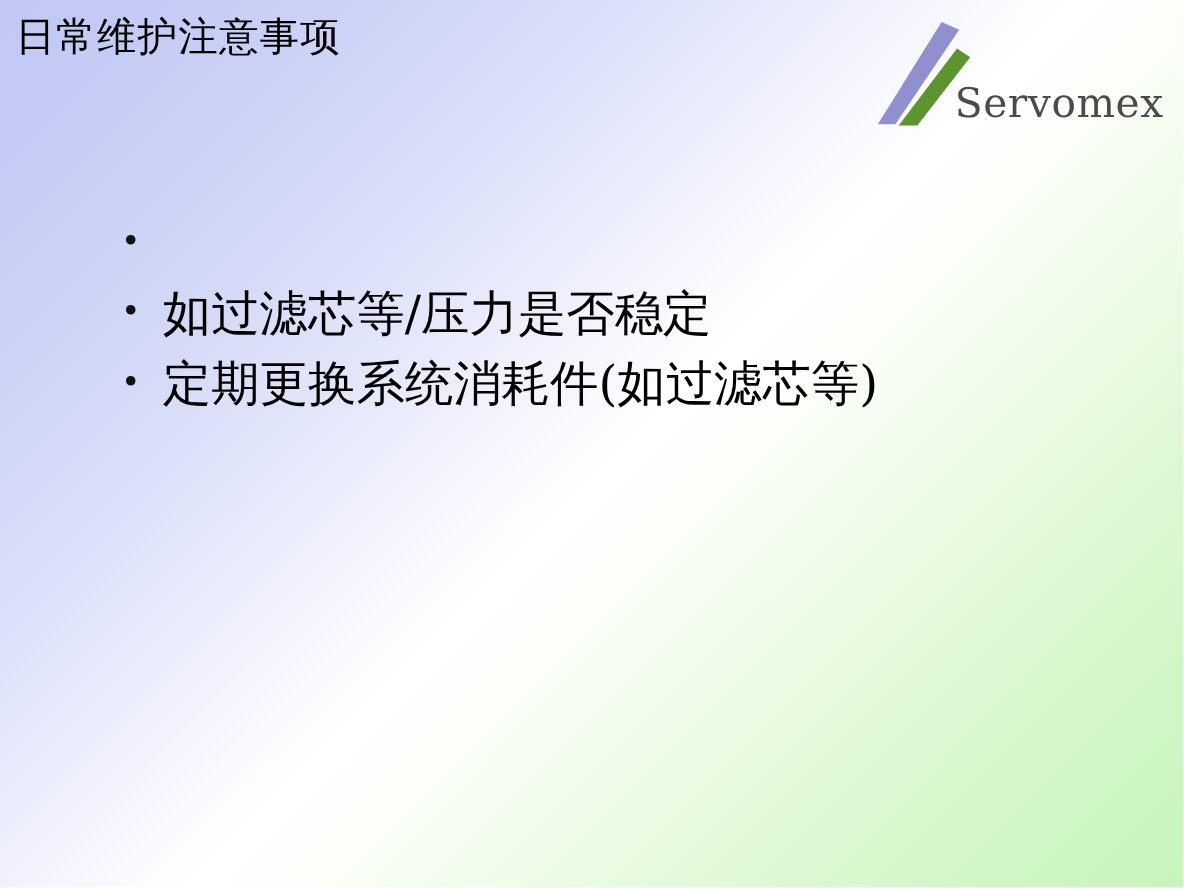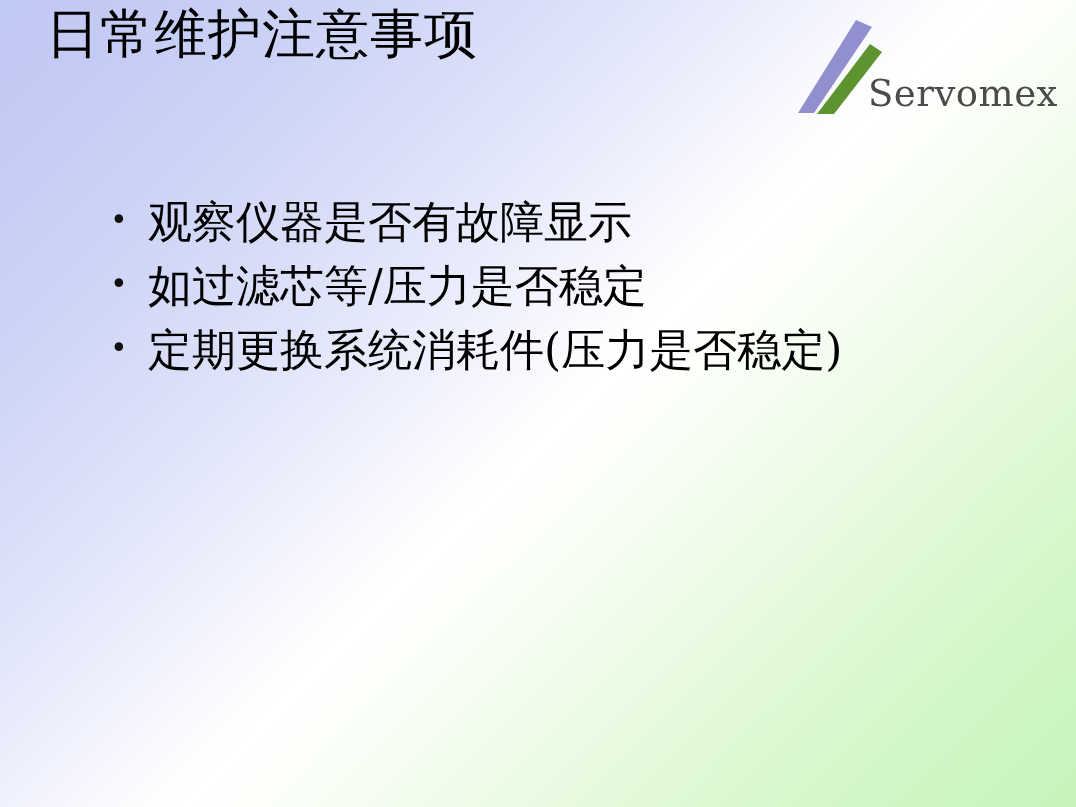--- a/index.html
+++ b/index.html
@@ -35,26 +35,25 @@
         #d0f6c5 90%,
         #c7f4bb 100%);
   }
 
   
   #title {
     position: absolute;
     left: 14px;
     top: 8px;
     font-family: "DejaVu Serif", "Liberation Serif", serif;
-    font-size: 53px;
+    font-size: 36px;
     line-height: 52px;
     letter-spacing: 1px;
     color: #000000;
     white-space: nowrap;
-    margin-left: 32px;
   }
 
   
   #logo {
     position: absolute;
     left: 790px;
     top: 18px;
     width: 280px;
     height: 108px;
   }
@@ -126,28 +125,27 @@
 
       <polygon points="80,26 92,34 44,96 27,96" fill="#5d9430"></polygon>
     </svg>
     <div id="logo-wordmark">Servomex</div>
   </div>
 
   <div id="body">
 
     <div class="bullet-row">
       <span class="bullet-marker">•</span>
-      <span class="bullet-text">观察仪器是否有故障显示</span>
     </div>
 
     <div class="bullet-row">
       <span class="bullet-marker">•</span>
       <span class="bullet-text">如过滤芯等/压力是否稳定</span>
     </div>
 
     <div class="bullet-row">
       <span class="bullet-marker">•</span>
-      <span class="bullet-text">定期更换系统消耗件(压力是否稳定)</span>
+      <span class="bullet-text">定期更换系统消耗件(如过滤芯等)</span>
     </div>
 
   </div>
 
 </div>
 
 </body></html>

